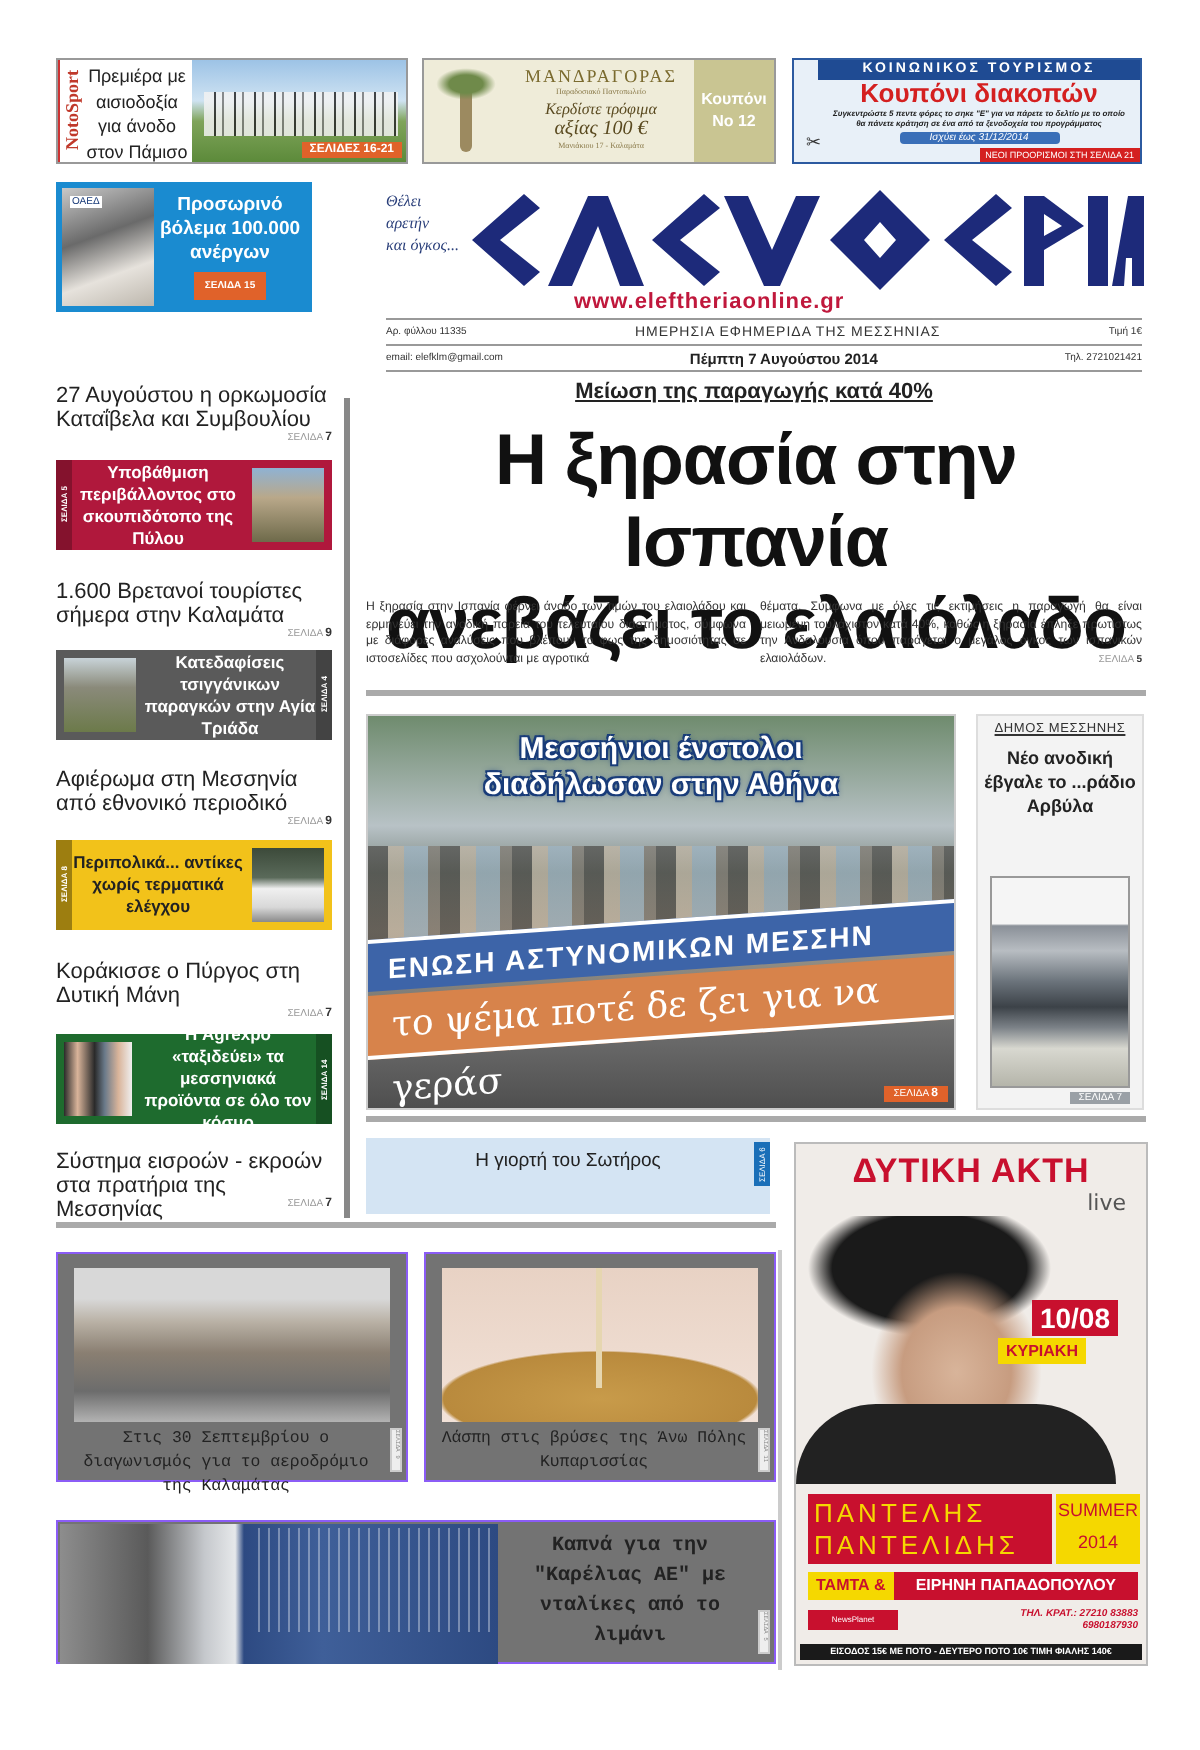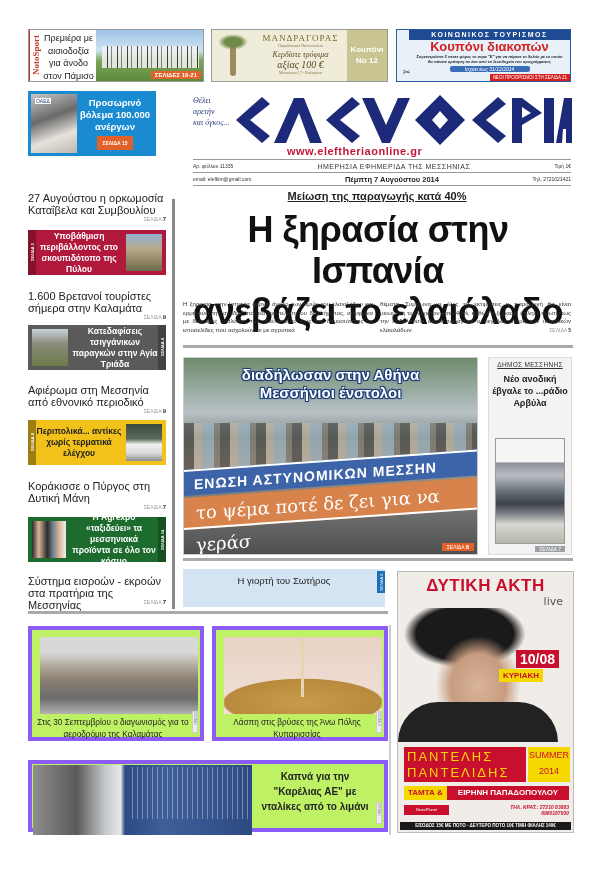--- a/index.html
+++ b/index.html
@@ -104,21 +104,21 @@
   .concert .summer { position: absolute; left: 130px; top: 175px; width: 42px; height: 35px; background: #f5d800; color: #c8102e; font-size: 9px; line-height: 16px; text-align: center; }
   .concert .artists { position: absolute; left: 6px; top: 214px; width: 165px; height: 14px; display: flex; font-weight: bold; font-size: 8px; line-height: 14px; }
   .concert .artists .a1 { background: #f5d800; color: #c8102e; padding: 0 4px; }
   .concert .artists .a2 { background: #c8102e; color: #fff; flex: 1; text-align: center; }
   .concert .tel { position: absolute; left: 6px; top: 230px; width: 165px; height: 16px; display: flex; align-items: center; }
   .concert .tel .logo2 { width: 45px; height: 10px; background: #c8102e; color: #fff; font-size: 4px; text-align: center; line-height: 10px; }
   .concert .tel .num { flex: 1; text-align: right; color: #c8102e; font-size: 5px; font-weight: bold; font-style: italic; line-height: 6px; }
   .concert .foot { position: absolute; left: 2px; right: 2px; bottom: 2px; background: #1a1a1a; color: #fff; font-size: 4.5px; text-align: center; font-weight: bold; line-height: 8px; }
 
   
-  .card { position: absolute; border: 4px solid #8b5cf6; background: #bef264; }
+  .card { position: absolute; border: 1px solid #8b5cf6; background: #737373; font-family: Liberation Mono, monospace; }
   .card .img { position: absolute; left: 8px; top: 7px; height: 77px; }
   .card .cap { position: absolute; left: 4px; right: 10px; top: 87px; text-align: center; font-size: 8.2px; line-height: 12px; color: #222; }
   .card .vtab { position: absolute; right: 2px; bottom: 4px; width: 6px; height: 22px; background: #eee; border: 1px solid #ccc; font-size: 3px; writing-mode: vertical-rl; color: #888; }
   .c1 { left: 28px; top: 626px; width: 176px; height: 115px; }
   .c1 .img { width: 158px; background: linear-gradient(180deg, #d8d8d8 0%, #d8d8d8 20%, #b9b1a5 35%, #8a7f72 55%, #6c6c6c 80%, #b3b3b3 100%); }
   .c2 { left: 212px; top: 626px; width: 176px; height: 115px; }
   .c2 .img { width: 158px; background: radial-gradient(ellipse 90% 55% at 50% 85%, #c89b4a 0%, #b98a3d 55%, transparent 57%), linear-gradient(180deg, #e8d2c4 0%, #f2e2d8 100%); }
   .c2 .img::after { content: ""; position: absolute; left: 77px; top: 0; width: 3px; height: 60px; background: #e6d6b0; }
 
   .c3 { left: 28px; top: 760px; width: 360px; height: 72px; }
@@ -283,22 +283,22 @@
 <div class="lead lead1">Η ξηρασία στην Ισπανία φέρνει άνοδο των τιμών του ελαιολάδου και ερμηνεύει την ανοδική πορεία του τελευταίου διαστήματος, σύμφωνα με διάφορες αναλύσεις που βλέπουν το φως της δημοσιότητας σε ιστοσελίδες που ασχολούνται με αγροτικά</div>
 <div class="lead lead2">
   <span>θέματα. Σύμφωνα με όλες τις εκτιμήσεις η παραγωγή θα είναι μειωμένη τουλάχιστον κατά 40%, καθώς η ξηρασία έπληξε πρωτίστως την Ανδαλουσία όπου παράγεται ο μεγάλος όγκος των ισπανικών ελαιολάδων.</span>
   <span class="pg"><span>ΣΕΛΙΔΑ</span> <b>5</b></span>
 </div>
 <div class="hr" style="left:183px; top:345px; width:390px;"></div>
 
 <div class="protest">
   <div class="crowd"></div>
   <div class="title">
+    <div>Μεσσήνιοι ένστολοι</div>
     <div>διαδήλωσαν στην Αθήνα</div>
-    <div>Μεσσήνιοι ένστολοι</div>
   </div>
   <div class="banner1">ΕΝΩΣΗ ΑΣΤΥΝΟΜΙΚΩΝ ΜΕΣΣΗΝ</div>
   <div class="banner2">το ψέμα ποτέ δε ζει για να γεράσ</div>
   <div class="page"><span>ΣΕΛΙΔΑ</span> <b>8</b></div>
 </div>
 
 <div class="side-story">
   <div class="k">ΔΗΜΟΣ ΜΕΣΣΗΝΗΣ</div>
   <div class="t">Νέο ανοδική έβγαλε το ...ράδιο Αρβύλα</div>
   <div class="img"></div>

